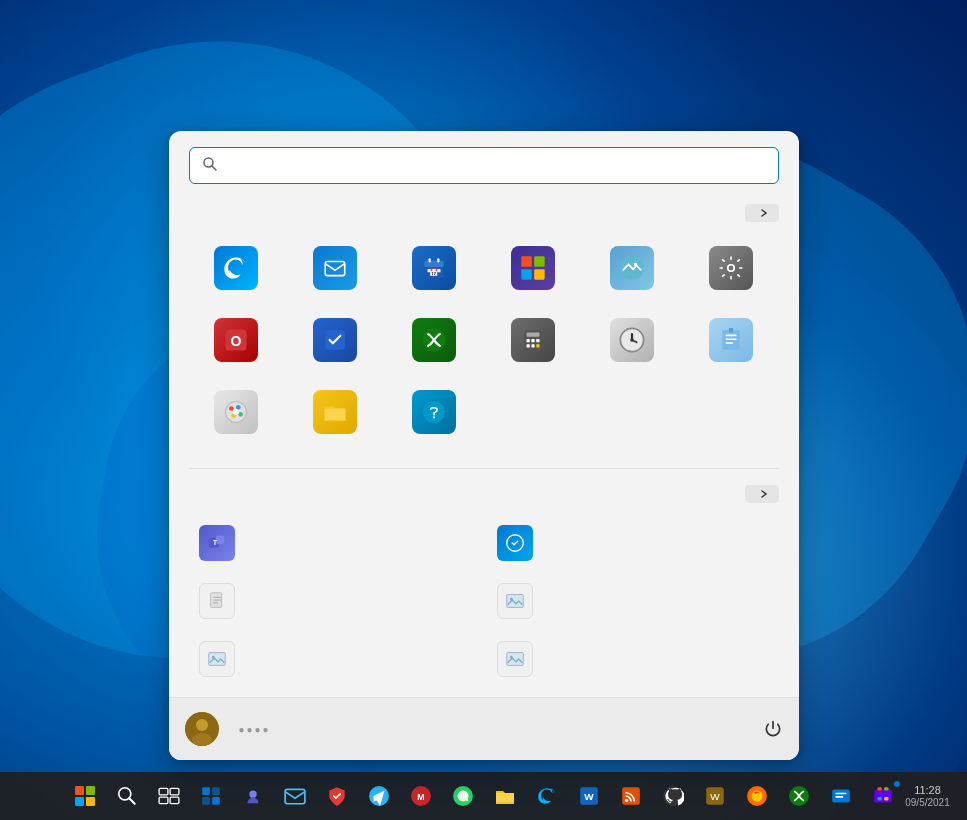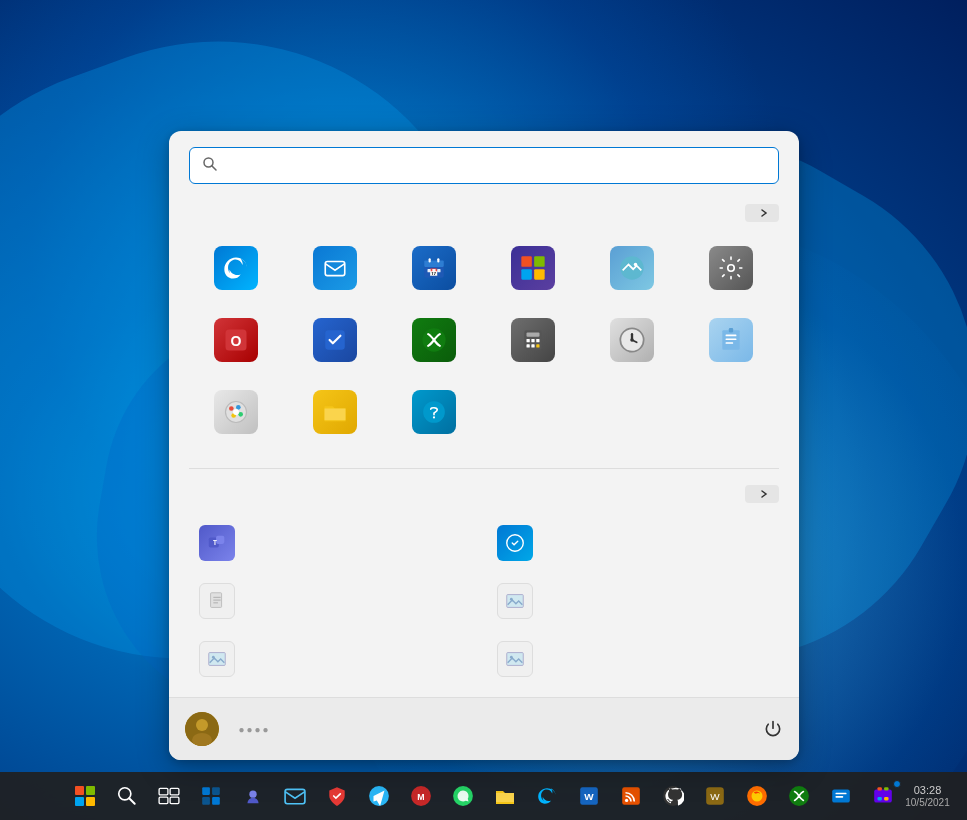--- a/index.html
+++ b/index.html
@@ -775,18 +775,18 @@
         <rect x="5" y="11" width="4" height="3" rx="1" fill="#00a4ef"></rect>
         <rect x="11" y="11" width="4" height="3" rx="1" fill="#ffb900"></rect>
       </svg>
       <div class="badge-dot"></div>
     </div>
 
   </div>
 
   <div class="taskbar-right">
     <div class="taskbar-icon" style="font-size:11px;color:#ccc;flex-direction:column;gap:1px;width:55px;">
-      <span style="font-size:11px;">03:28</span>
-      <span style="font-size:10px;color:#aaa;">10/5/2021</span>
+      <span style="font-size:11px;">11:28</span>
+      <span style="font-size:10px;color:#aaa;">09/5/2021</span>
     </div>
   </div>
 
 </div>
 
 </body></html>

